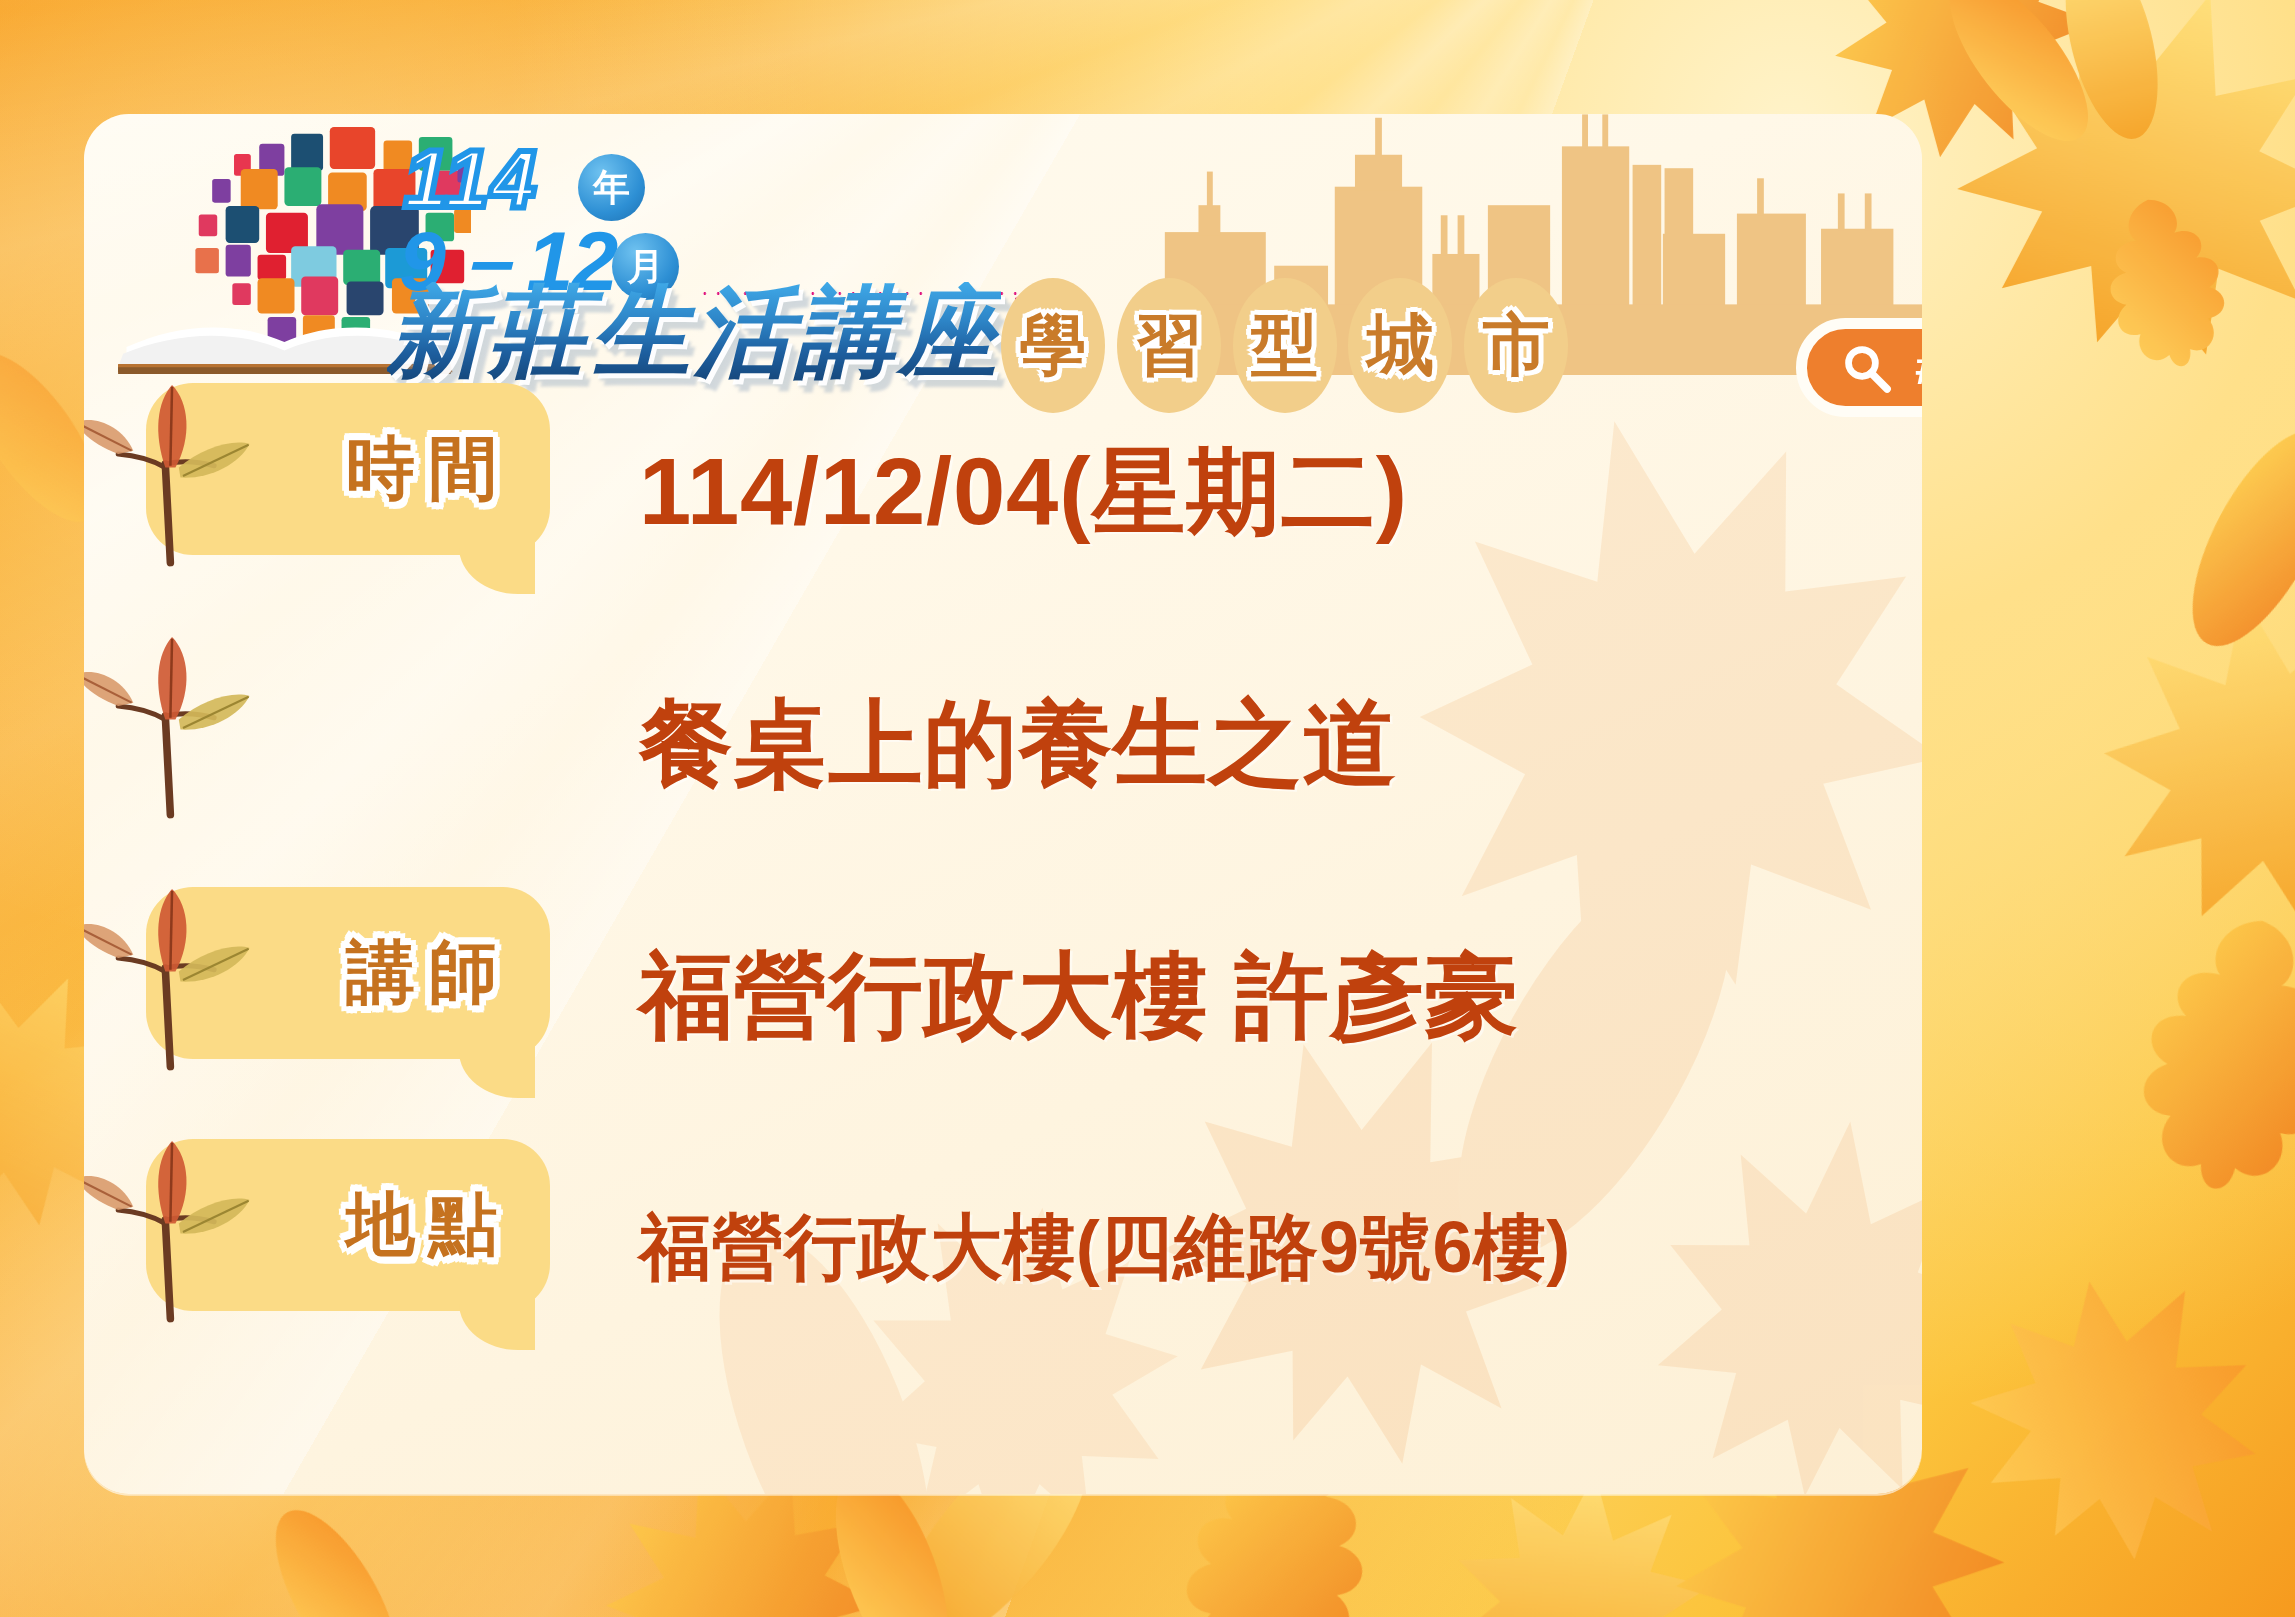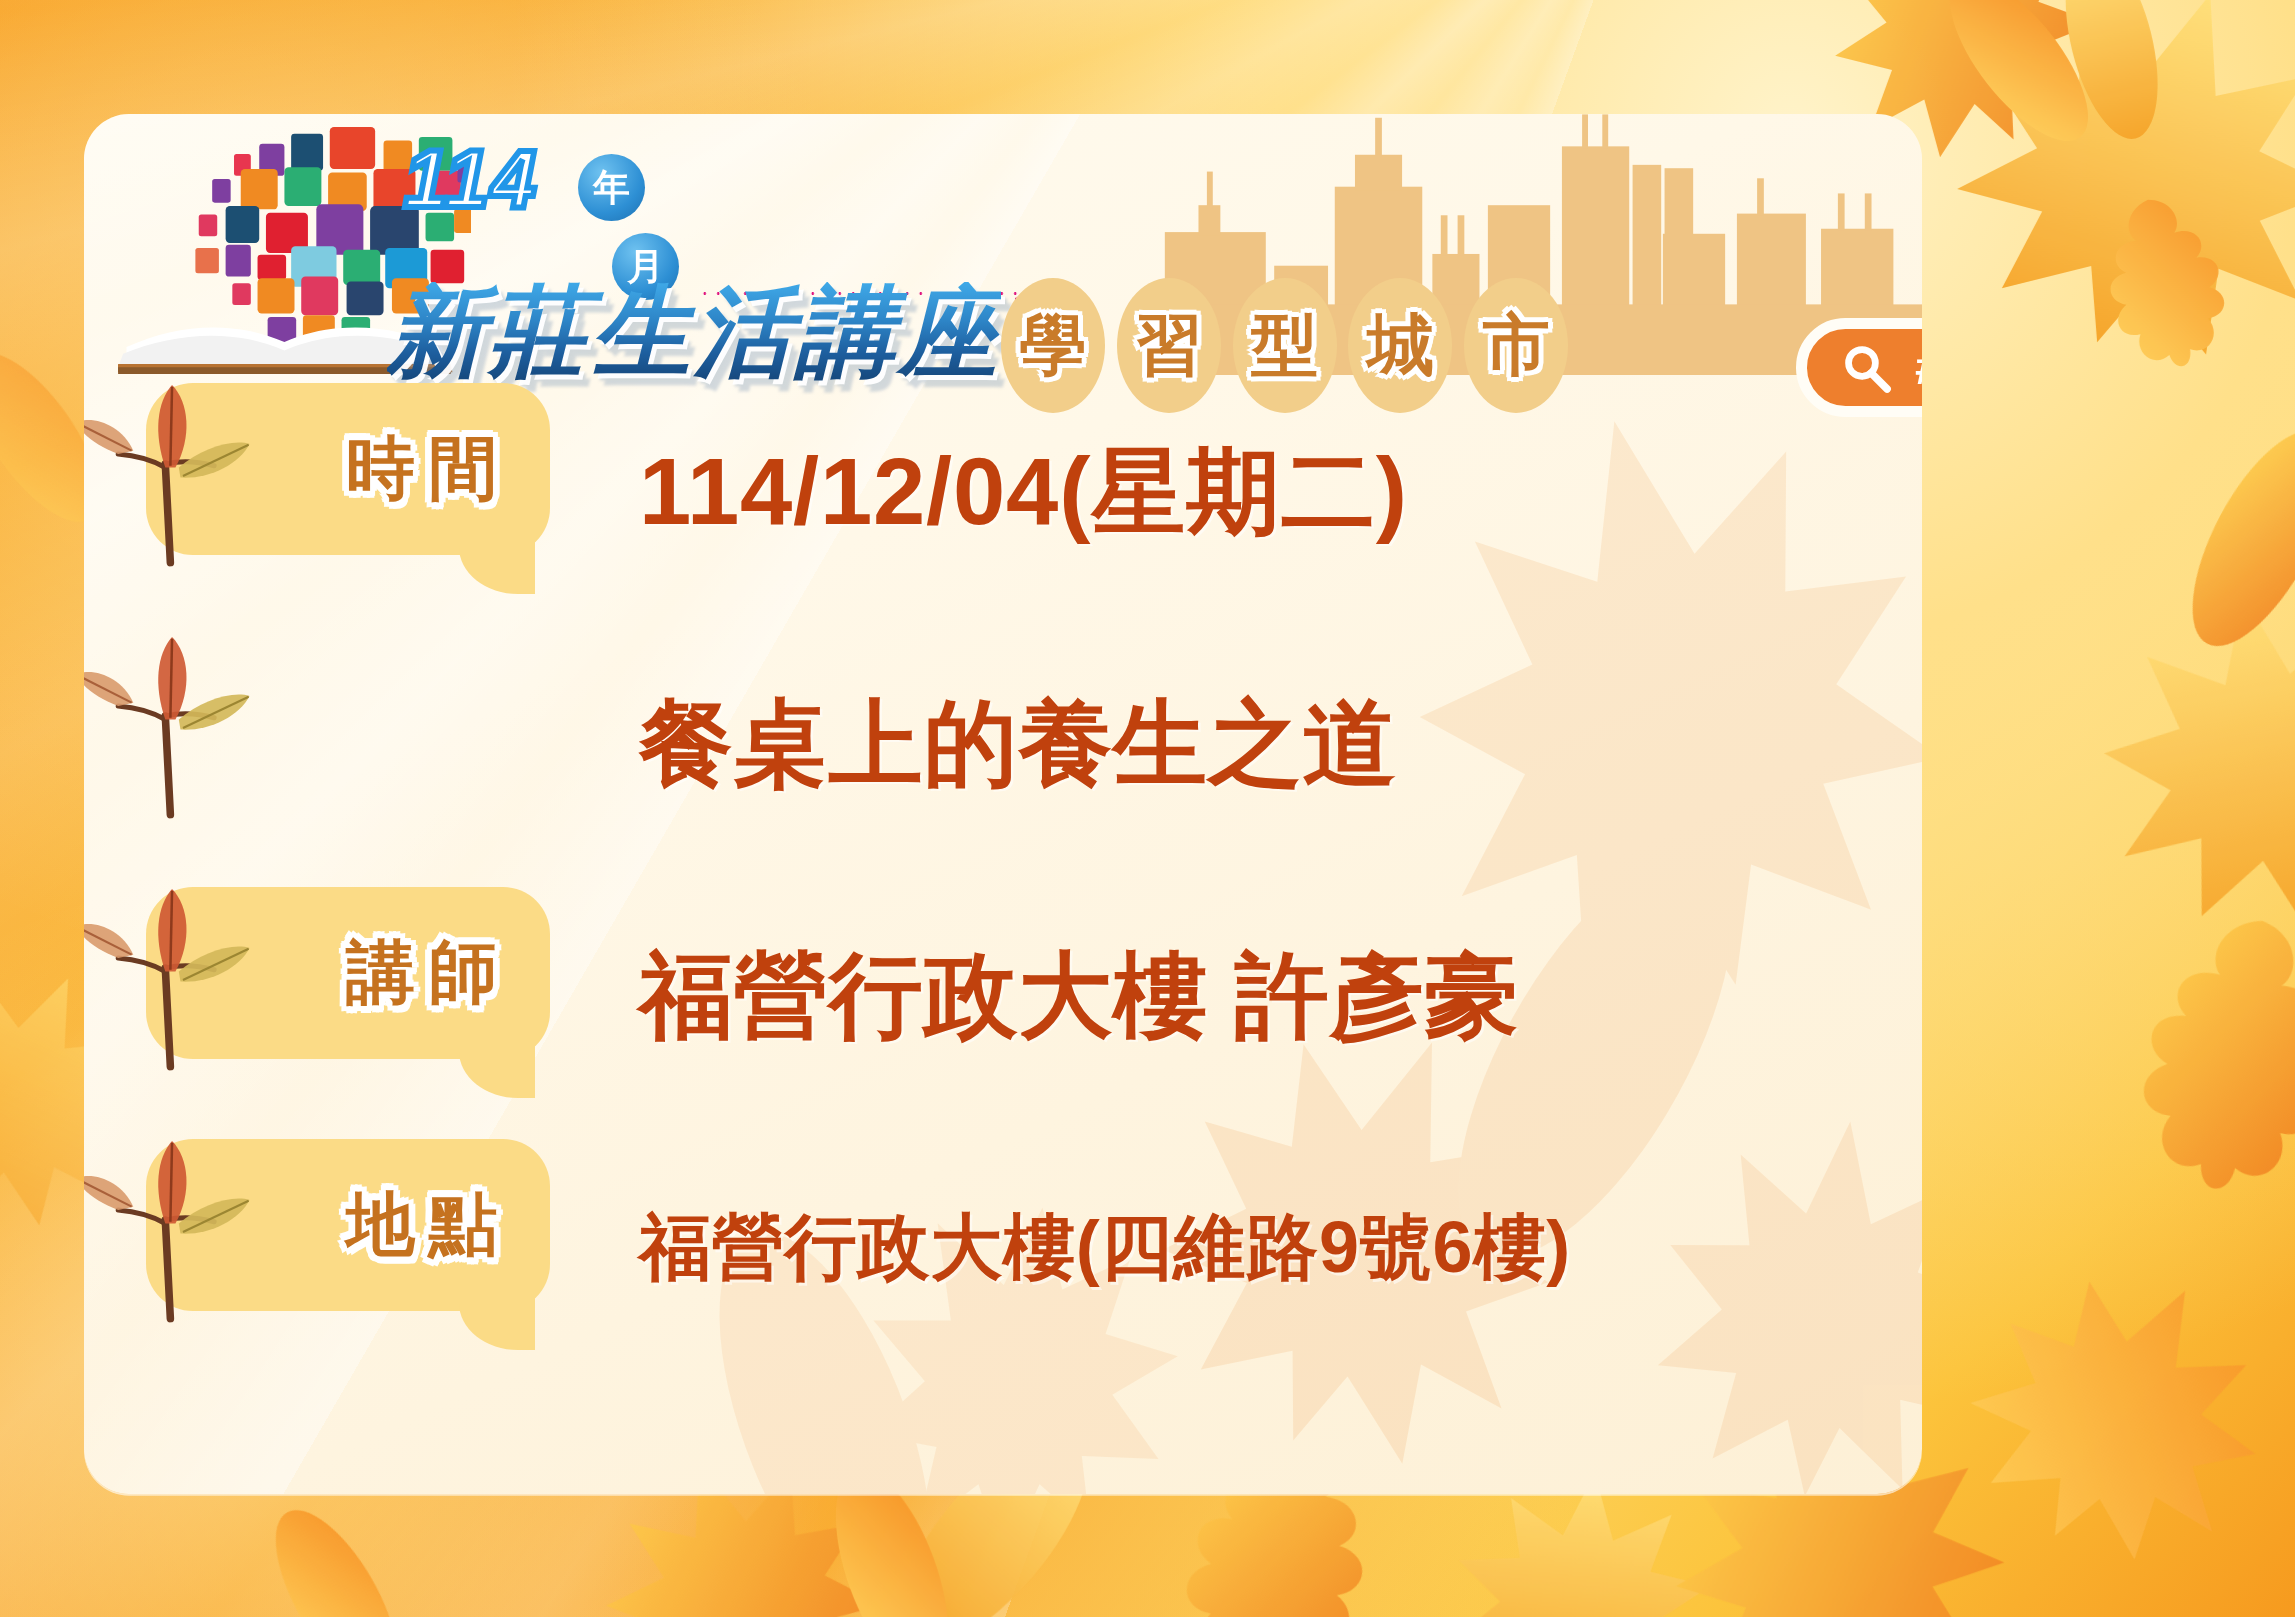--- a/index.html
+++ b/index.html
@@ -334,20 +334,21 @@
                      L396,292 L0,292 Z" fill="#F2F2F2"></path>
             <path d="M0,288 L396,288 L398,298 L-2,298 Z" fill="#B87333"></path>
             <path d="M0,292 L396,292 L396,300 L0,300 Z" fill="#8B5A2B"></path>
           </g>
         </svg>
       </div>
 
       <div class="title-group">
         <div class="t-114">114</div>
         <div class="badge-round b-year">年</div>
+        <div class="t-912">9－12</div>
         <div class="badge-round b-month">月</div>
         <div class="sub-dots"></div>
         <div class="sub-dots-v"></div>
         <div class="sub-dot-end"></div>
         <div class="t-main">新莊生活講座</div>
       </div>
 
       <div class="city-word">
         <div class="cw">學</div>
         <div class="cw">習</div>

